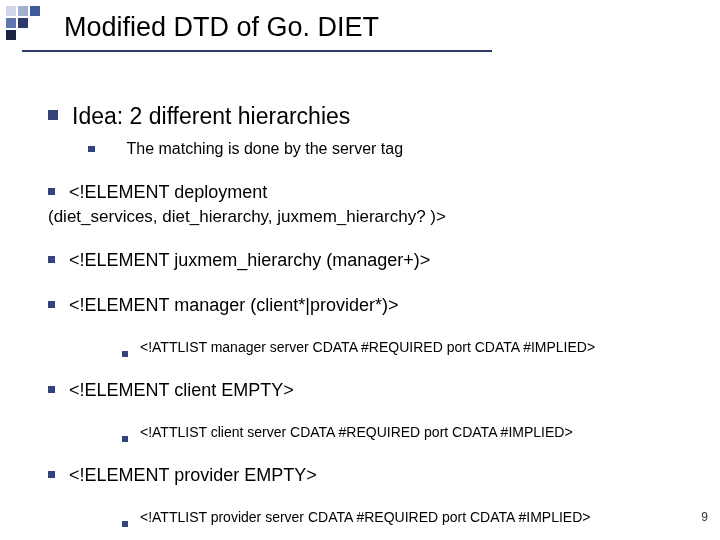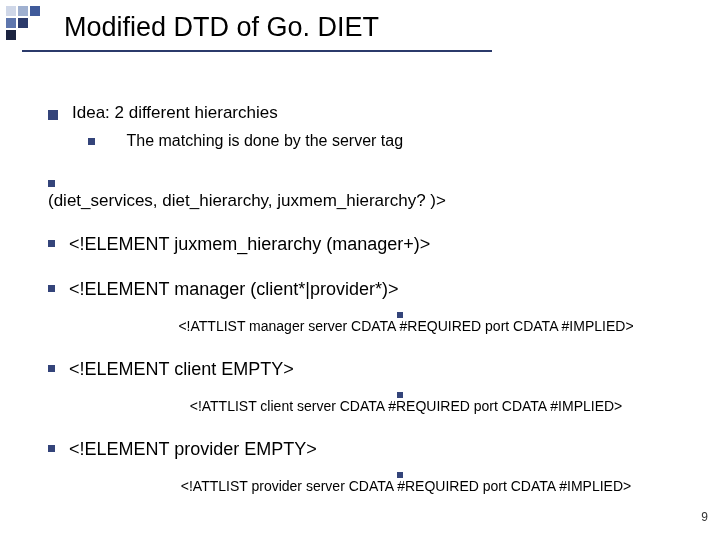--- a/index.html
+++ b/index.html
@@ -45,21 +45,21 @@
     margin-top: 0;
   }
   .l1 .bullet-l1 {
     width: 10px; height: 10px;
     background: #34447a;
     flex: 0 0 auto;
     margin-top: 8px;
     margin-right: 14px;
   }
   .l1 .txt-l1 {
-    font-size: 17px;
+    font-size: 23px;
     line-height: 1.25;
   }
   .l2 {
     display: flex;
     align-items: flex-start;
     margin-left: 40px;
     margin-top: 8px;
     gap: 20px;
   }
   .l2 .bullet-l2 {
@@ -72,24 +72,23 @@
   .l2 .txt-l2 {
     font-size: 16px;
     line-height: 1.25;
   }
   .indent-line {
     margin-top: 4px;
     font-size: 17px;
   }
   .l3 {
     display: flex;
-    align-items: center;
+    align-items: flex-end;
     margin-left: 74px;
-    margin-top: 6px;
-    flex-direction: column;
+    margin-top: 23px;
   }
   .l3 .bullet-l3 {
     width: 6px; height: 6px;
     background: #34447a;
     flex: 0 0 auto;
     margin-top: 6px;
     margin-right: 12px;
   }
   .l3 .txt-l3 {
     font-size: 14px;
@@ -137,20 +136,21 @@
     </div>
     <div class="l2">
       <div class="bullet-l2"></div>
       <div class="txt-l2">The matching is done by the server tag</div>
     </div>
   </div>
 
   <div class="block">
     <div class="l1 l1b">
       <div class="bullet-l1"></div>
+      <div class="txt-l1">&lt;!ELEMENT deployment</div>
     </div>
     <div class="indent-line">(diet_services, diet_hierarchy, juxmem_hierarchy? )&gt;</div>
   </div>
 
   <div class="block">
     <div class="l1 l1b">
       <div class="bullet-l1"></div>
       <div class="txt-l1">&lt;!ELEMENT juxmem_hierarchy (manager+)&gt;</div>
     </div>
   </div>

